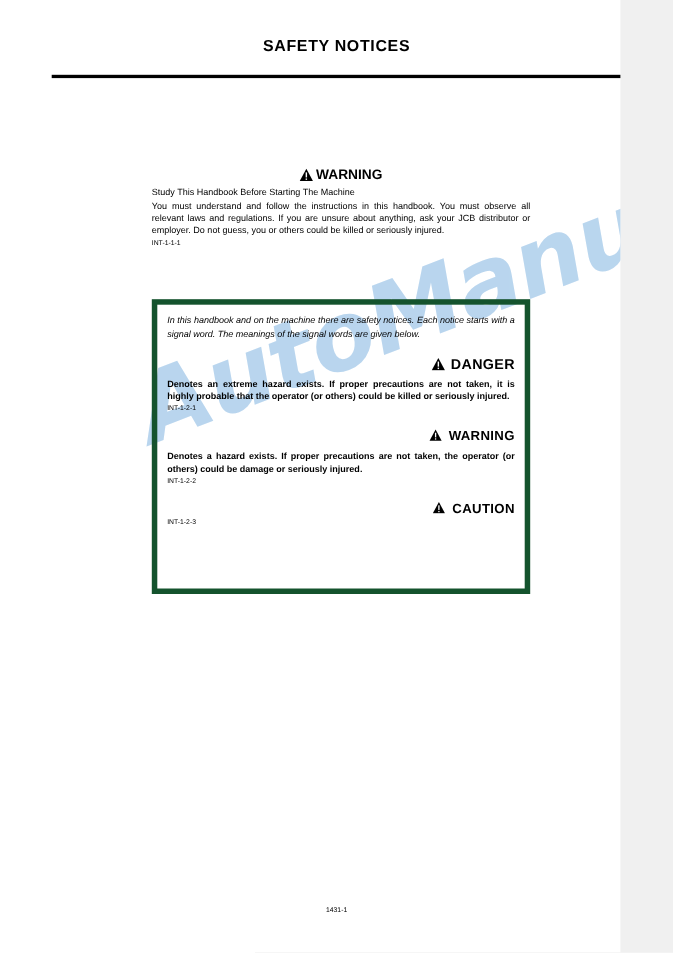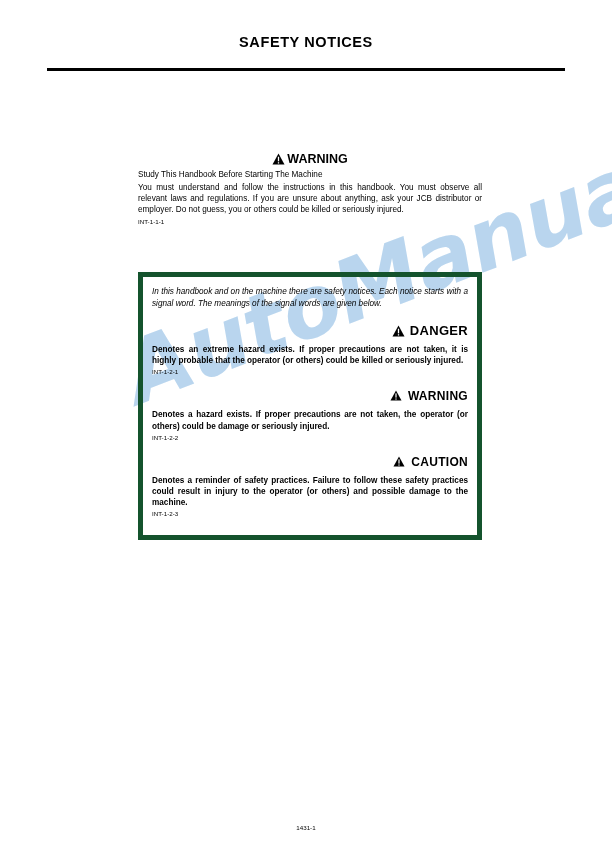--- a/index.html
+++ b/index.html
@@ -2,21 +2,21 @@
 <html><head>
 <meta charset="utf-8">
 <style>
   html, body {
     margin: 0;
     padding: 0;
     background: #f0f0f0;
   }
   .page {
     position: relative;
-    width: 612px;
+    width: 564px;
     height: 866px;
     background: #ffffff;
     overflow: hidden;
     font-family: "Liberation Sans", sans-serif;
     color: #000000;
   }
 
   
   .page-title {
     position: absolute;
@@ -223,21 +223,20 @@
         <div class="sig-heading smaller">
           <span class="tri-icon">
             <svg viewBox="0 0 14 13" width="12" height="11" aria-hidden="true">
               <polygon points="7,0.5 13.5,12.5 0.5,12.5" fill="#000000"></polygon>
               <rect x="6.3" y="4" width="1.4" height="5" fill="#ffffff"></rect>
               <rect x="6.3" y="10" width="1.4" height="1.4" fill="#ffffff"></rect>
             </svg>
           </span>
           <span>CAUTION</span>
         </div>
-        <div class="btext">Denotes a reminder of safety practices. Failure to follow these safety practices could result in injury to the operator (or others) and possible damage to the machine.</div>
         <div class="code">INT-1-2-3</div>
       </div>
     </div>
   </div>
 
   <div class="footer">1431-1</div>
 
 </div>
 
 </body></html>

